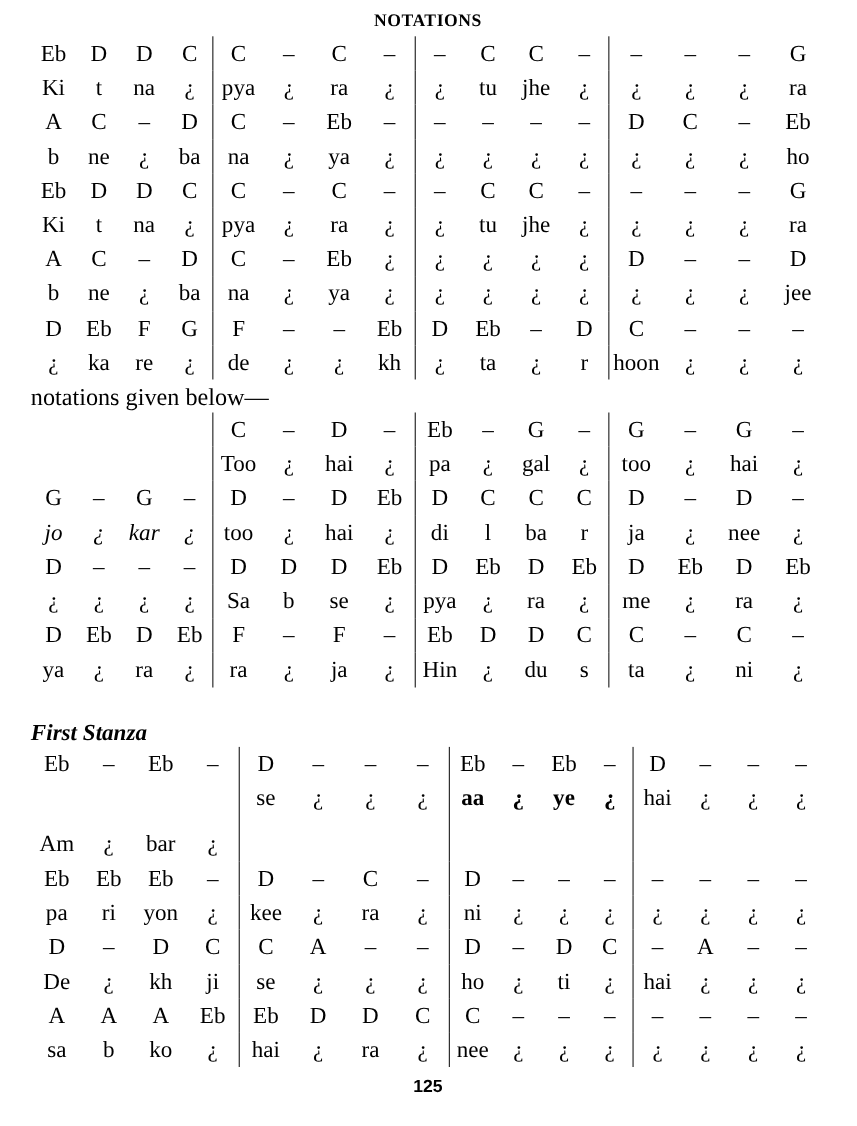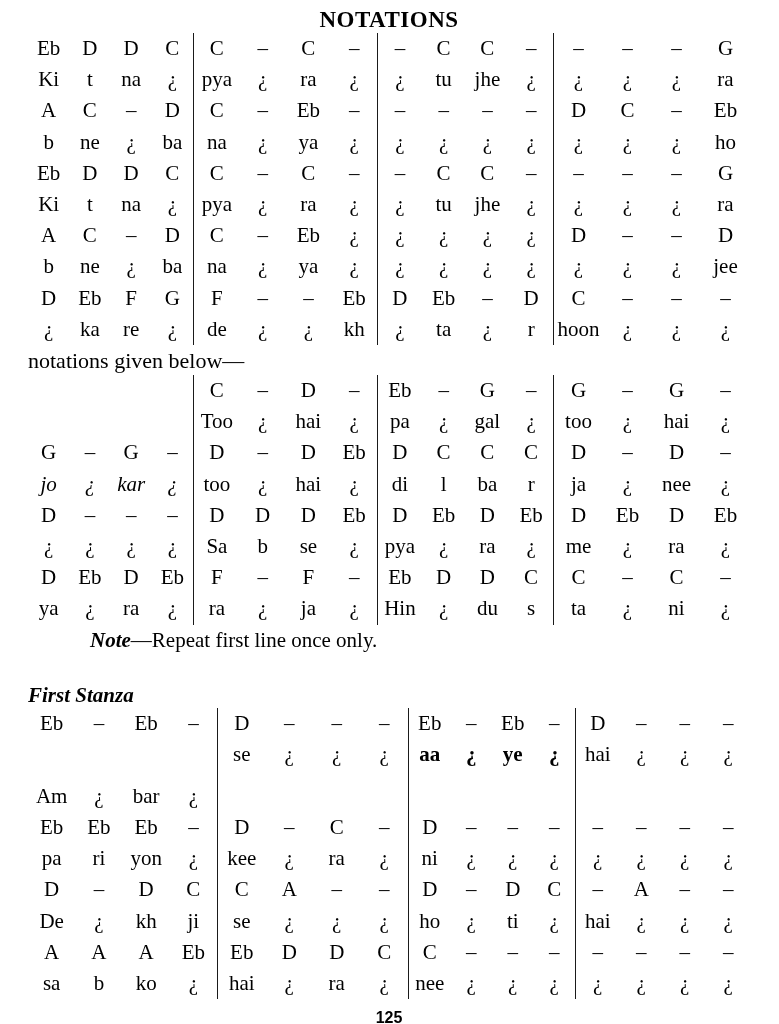--- a/index.html
+++ b/index.html
@@ -9,21 +9,21 @@
     font-family: "Liberation Serif", serif;
     color: #000;
     overflow: hidden;
     position: relative;
   }
   .page { padding: 7px 29px 0 28px; }
 
   .title {
     text-align: center;
     font-weight: bold;
-    font-size: 23px;
+    font-size: 16px;
     letter-spacing: 0.5px;
     line-height: 26px;
   }
   .section-heading {
     font-weight: bold;
     font-style: italic;
     font-size: 21px;
     line-height: 26px;
     margin-top: 3px;
   }
@@ -547,23 +547,20 @@
         </div>
         <div class="ngroup" style="width: 197px;">
           <div class="ncell">ta</div>
           <div class="ncell">¿</div>
           <div class="ncell">ni</div>
           <div class="ncell">¿</div>
         </div>
       </div>
     </div>
 
-  <div class="note-line">
-    <span class="note-label">Note</span><span>—Repeat first line once only.</span>
-  </div>
 
   <div class="section-heading stanza-heading">First Stanza</div>
 
   <div class="ngrid">
       <div class="nrow">
         <div class="ngroup" style="width: 189px;">
           <div class="ncell">Eb</div>
           <div class="ncell">–</div>
           <div class="ncell">Eb</div>
           <div class="ncell">–</div>

